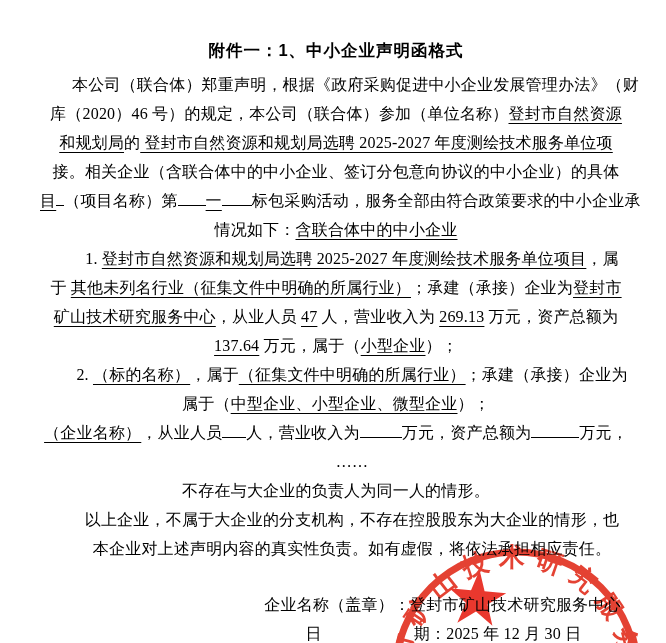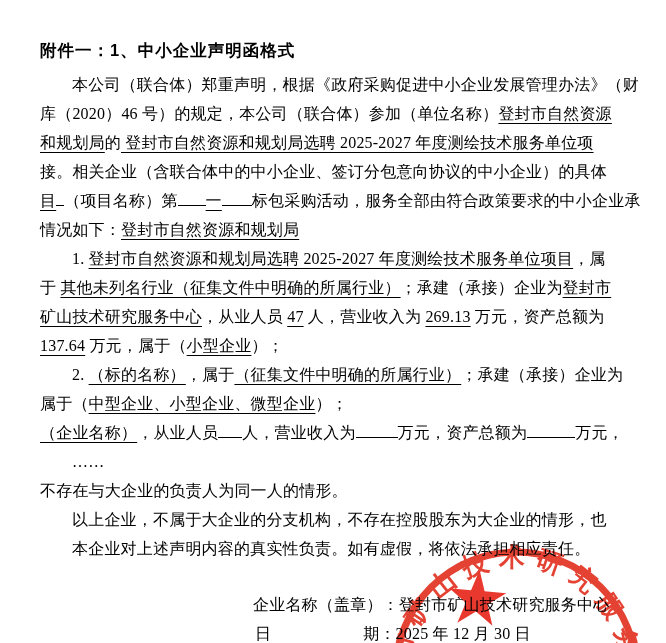--- a/index.html
+++ b/index.html
@@ -1,19 +1,19 @@
 <!DOCTYPE html>
 <html><head>
 <meta charset="utf-8">
 <style>
   html,body{margin:0;padding:0;background:#fff;}
   .page{position:relative;width:666px;height:643px;background:#ffffff;overflow:hidden;
         font-family:"Liberation Serif","DejaVu Serif",serif;color:#000;}
   .doc{position:absolute;left:40px;top:34px;width:592px;}
-  .line{height:29px;line-height:29px;font-size:16px;white-space:pre;letter-spacing:.2px;}
+  .line{height:29px;line-height:29px;font-size:16px;white-space:pre;letter-spacing:.2px;text-align:center;}
   .title-line{font-weight:bold;height:36px;line-height:32px;font-size:16.5px;
         font-family:"Liberation Sans","DejaVu Sans",sans-serif;letter-spacing:1px;}
   .u{text-decoration:underline;text-underline-offset:4px;text-decoration-thickness:1px;font-family:Liberation Serif, serif;}
   .blank{display:inline-block;border-bottom:1px solid #000;height:15px;vertical-align:baseline;}
   .gap{display:inline-block;height:1px;vertical-align:baseline;}
   .spacer{height:27px;}
   .stamp{position:absolute;left:386px;top:542px;width:260px;height:260px;
         mix-blend-mode:multiply;opacity:.93;}
   .stamp text{font-family:"Liberation Serif","DejaVu Serif",serif;font-weight:bold;}
 </style>
@@ -22,21 +22,21 @@
 
 <div class="page">
 
   <div class="doc">
       <div class="line title-line"><span>附件一：1、中小企业声明函格式</span></div>
       <div class="line" style="padding-left: 32px;"><span>本公司（联合体）郑重声明，根据《政府采购促进中小企业发展管理办法》（财</span></div>
       <div class="line"><span>库（2020）46 号）的规定，本公司（联合体）参加（单位名称）</span><span class="u">登封市自然资源</span></div>
       <div class="line"><span class="u">和规划局</span><span>的</span><span class="u"> 登封市自然资源和规划局选聘 2025-2027 年度测绘技术服务单位项</span></div>
       <div class="line"><span>接。相关企业（含联合体中的中小企业、签订分包意向协议的中小企业）的具体</span></div>
       <div class="line"><span class="u">目</span><span class="blank" style="width: 8px;"></span><span>（项目名称）第</span><span class="blank" style="width: 28px;"></span><span class="u">一</span><span class="blank" style="width: 30px;"></span><span>标包采购活动，服务全部由符合政策要求的中小企业承</span></div>
-      <div class="line"><span>情况如下：</span><span class="u">登封市自然资源和规划局</span></div>
+      <div class="line"><span>情况如下：</span><span class="u">含联合体中的中小企业</span></div>
       <div class="line" style="padding-left: 32px;"><span>1. </span><span class="u">登封市自然资源和规划局选聘 2025-2027 年度测绘技术服务单位项目</span><span>，属</span></div>
       <div class="line"><span>于 </span><span class="u">其他未列名行业（征集文件中明确的所属行业）</span><span>；承建（承接）企业为</span><span class="u">登封市</span></div>
       <div class="line"><span class="u">矿山技术研究服务中心</span><span>，从业人员 </span><span class="u">47</span><span> 人，营业收入为 </span><span class="u">269.13</span><span> 万元，资产总额为</span></div>
       <div class="line"><span class="u">137.64</span><span> 万元，属于（</span><span class="u">小型企业</span><span>）；</span></div>
       <div class="line" style="padding-left: 32px;"><span>2. </span><span class="u">（标的名称）</span><span>，属于</span><span class="u">（征集文件中明确的所属行业）</span><span>；承建（承接）企业为</span></div>
       <div class="line"><span>属于（</span><span class="u">中型企业、小型企业、微型企业</span><span>）；</span></div>
       <div class="line"><span class="u">（企业名称）</span><span>，从业人员</span><span class="blank" style="width: 24px;"></span><span>人，营业收入为</span><span class="blank" style="width: 42px;"></span><span>万元，资产总额为</span><span class="blank" style="width: 48px;"></span><span>万元，</span></div>
       <div class="line" style="padding-left: 32px;"><span>……</span></div>
       <div class="line"><span>不存在与大企业的负责人为同一人的情形。</span></div>
       <div class="line" style="padding-left: 32px;"><span>以上企业，不属于大企业的分支机构，不存在控股股东为大企业的情形，也</span></div>

